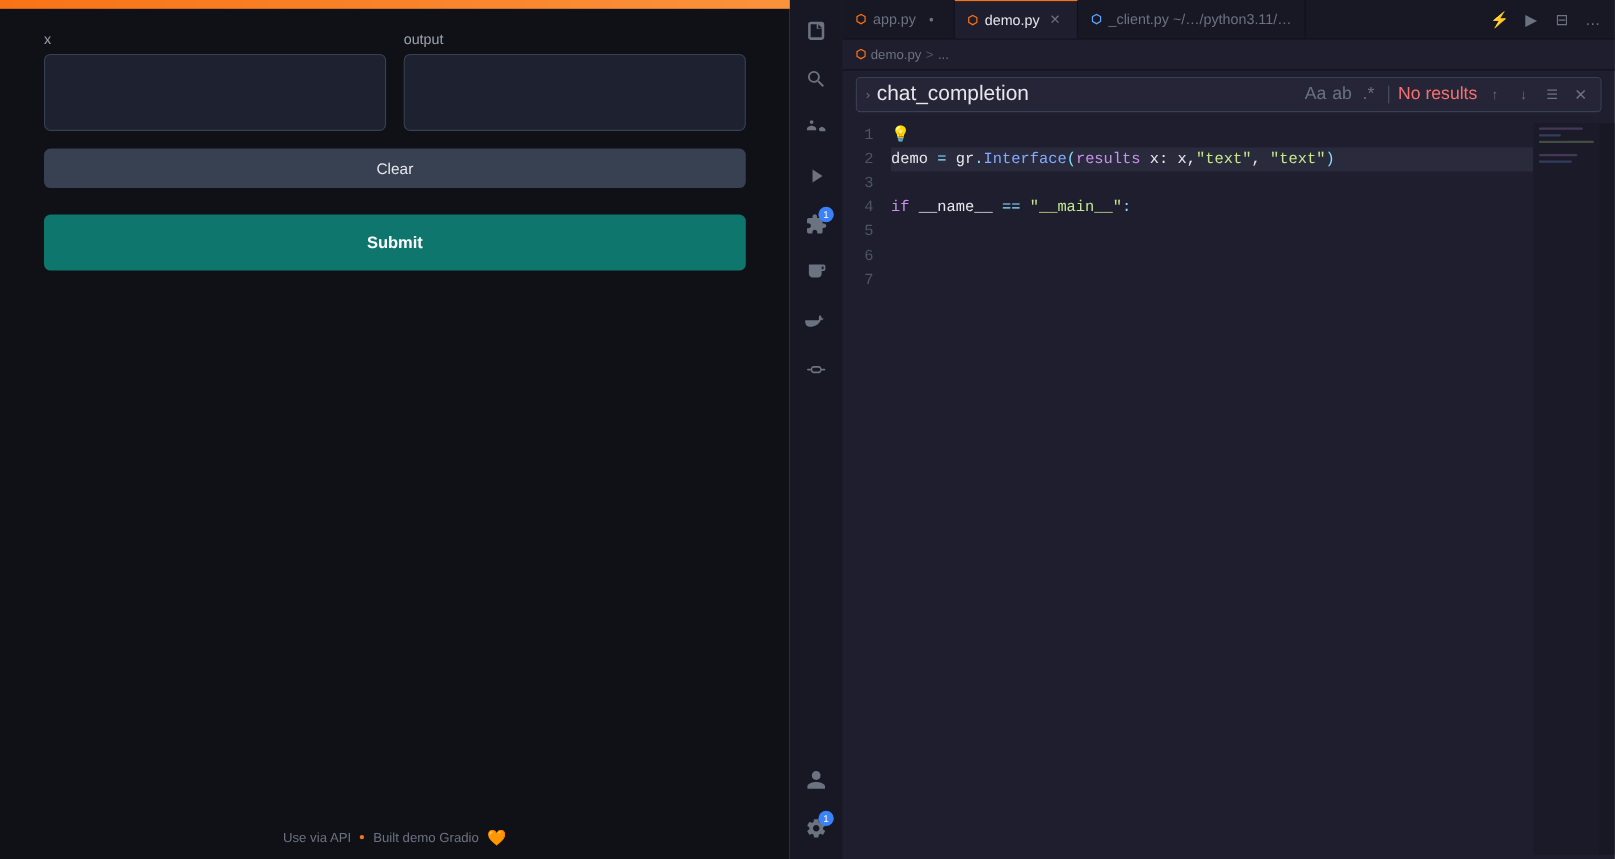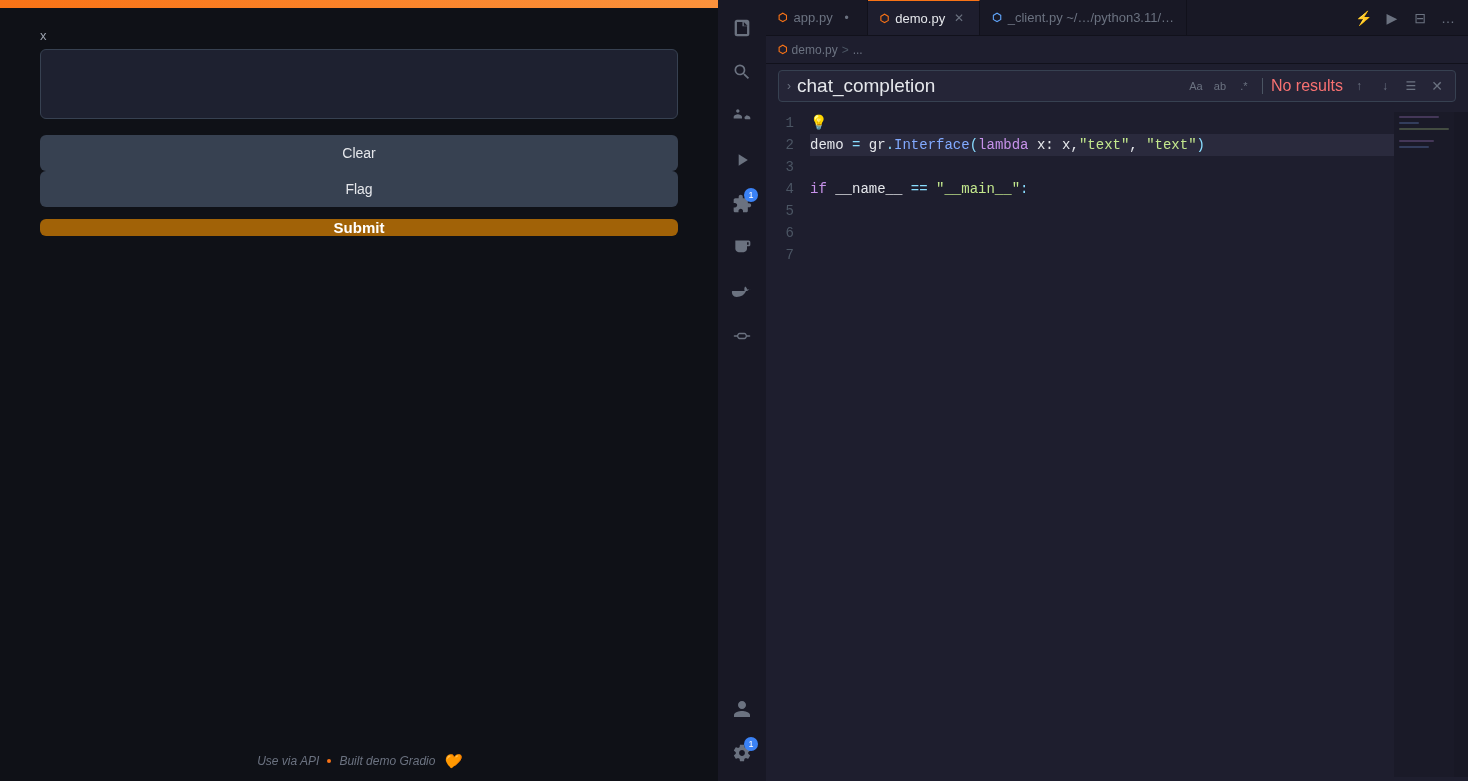--- a/index.html
+++ b/index.html
@@ -60,62 +60,60 @@
       padding: 8px;
       resize: none;
       height: 70px;
       width: 100%;
       font-size: 13px;
       outline: none;
     }
 
     #gradio-buttons-row {
       display: flex;
-      gap: 0;
-      margin-bottom: 12px;
-      flex-direction: column;
+      gap: 12px;
+      margin-bottom: 24px;
     }
 
     .gradio-btn-secondary {
       flex: 1;
       background-color: #374151;
       border: none;
       border-radius: 6px;
       color: #e5e7eb;
       padding: 10px;
       font-size: 14px;
       cursor: pointer;
       font-weight: 500;
     }
 
     #submit-btn {
       width: 100%;
-      background-color: #a16207;
+      background-color: #0f766e;
       border: none;
       border-radius: 6px;
       color: #fff;
-      padding: 0;
+      padding: 17px;
       font-size: 15px;
       font-weight: 600;
       cursor: pointer;
     }
 
     #gradio-footer {
       position: absolute;
       bottom: 12px;
       left: 0;
       right: 0;
       text-align: right;
       color: #6b7280;
       font-size: 12px;
       display: flex;
       justify-content: center;
       align-items: center;
       gap: 8px;
-      font-style: italic;
     }
 
     .footer-dot {
       width: 4px;
       height: 4px;
       background: #f97316;
       border-radius: 50%;
       display: inline-block;
     }
 
@@ -294,21 +292,21 @@
       align-items: center;
       gap: 4px;
     }
 
     .search-opt-btn {
       width: 20px;
       height: 20px;
       display: flex;
       align-items: center;
       justify-content: center;
-      font-size: 11px;
+      font-size: 16px;
       color: #6b7280;
       cursor: pointer;
       border-radius: 2px;
       border: 1px solid transparent;
     }
 
     .no-results {
       color: #f87171;
       font-size: 16px;
       white-space: nowrap;
@@ -409,24 +407,27 @@
 <body>
 
 <div id="gradio-panel">
   <div id="gradio-top-bar"></div>
   <div id="gradio-content">
     <div id="gradio-inputs-row">
       <div class="gradio-input-group">
         <label class="gradio-label">x</label>
         <textarea class="gradio-textarea" style=""></textarea>
       </div>
+      <div class="gradio-input-group">
+        <label class="gradio-label">output</label>
+        <textarea class="gradio-textarea" style=""></textarea>
+      </div>
     </div>
     <div id="gradio-buttons-row">
       <button class="gradio-btn-secondary">Clear</button>
-      <button class="gradio-btn-secondary">Flag</button>
     </div>
     <button id="submit-btn">Submit</button>
   </div>
   <div id="gradio-footer">
     <span>Use via API</span>
     <span class="footer-dot"></span>
     <span>Built demo Gradio</span>
     <span style="font-size:14px;">🧡</span>
   </div>
 </div>
@@ -545,21 +546,21 @@
         <span class="line-num">4</span>
         <span class="line-num">5</span>
         <span class="line-num">6</span>
         <span class="line-num">7</span>
       </div>
       <div id="code-content">
 
 
         <span class="code-line"><span class="wh">💡</span></span>
 
-        <span class="code-line cursor-line"><span class="wh">demo</span><span class="op"> = </span><span class="wh">gr</span><span class="op">.</span><span class="fn">Interface</span><span class="op">(</span><span class="kw">lambda</span><span class="wh"> x: x,</span><span class="st">"text"</span><span class="wh">, </span><span class="st">"text"</span><span class="op">)</span></span>
+        <span class="code-line cursor-line"><span class="wh">demo</span><span class="op"> = </span><span class="wh">gr</span><span class="op">.</span><span class="fn">Interface</span><span class="op">(</span><span class="kw">results</span><span class="wh"> x: x,</span><span class="st">"text"</span><span class="wh">, </span><span class="st">"text"</span><span class="op">)</span></span>
 
         <span class="code-line"> </span>
 
         <span class="code-line"><span class="kw">if</span><span class="wh"> __name__ </span><span class="op">==</span><span class="wh"> </span><span class="st">"__main__"</span><span class="op">:</span></span>
 
 
         <span class="code-line"> </span>
       </div>
       <div id="minimap">
         

